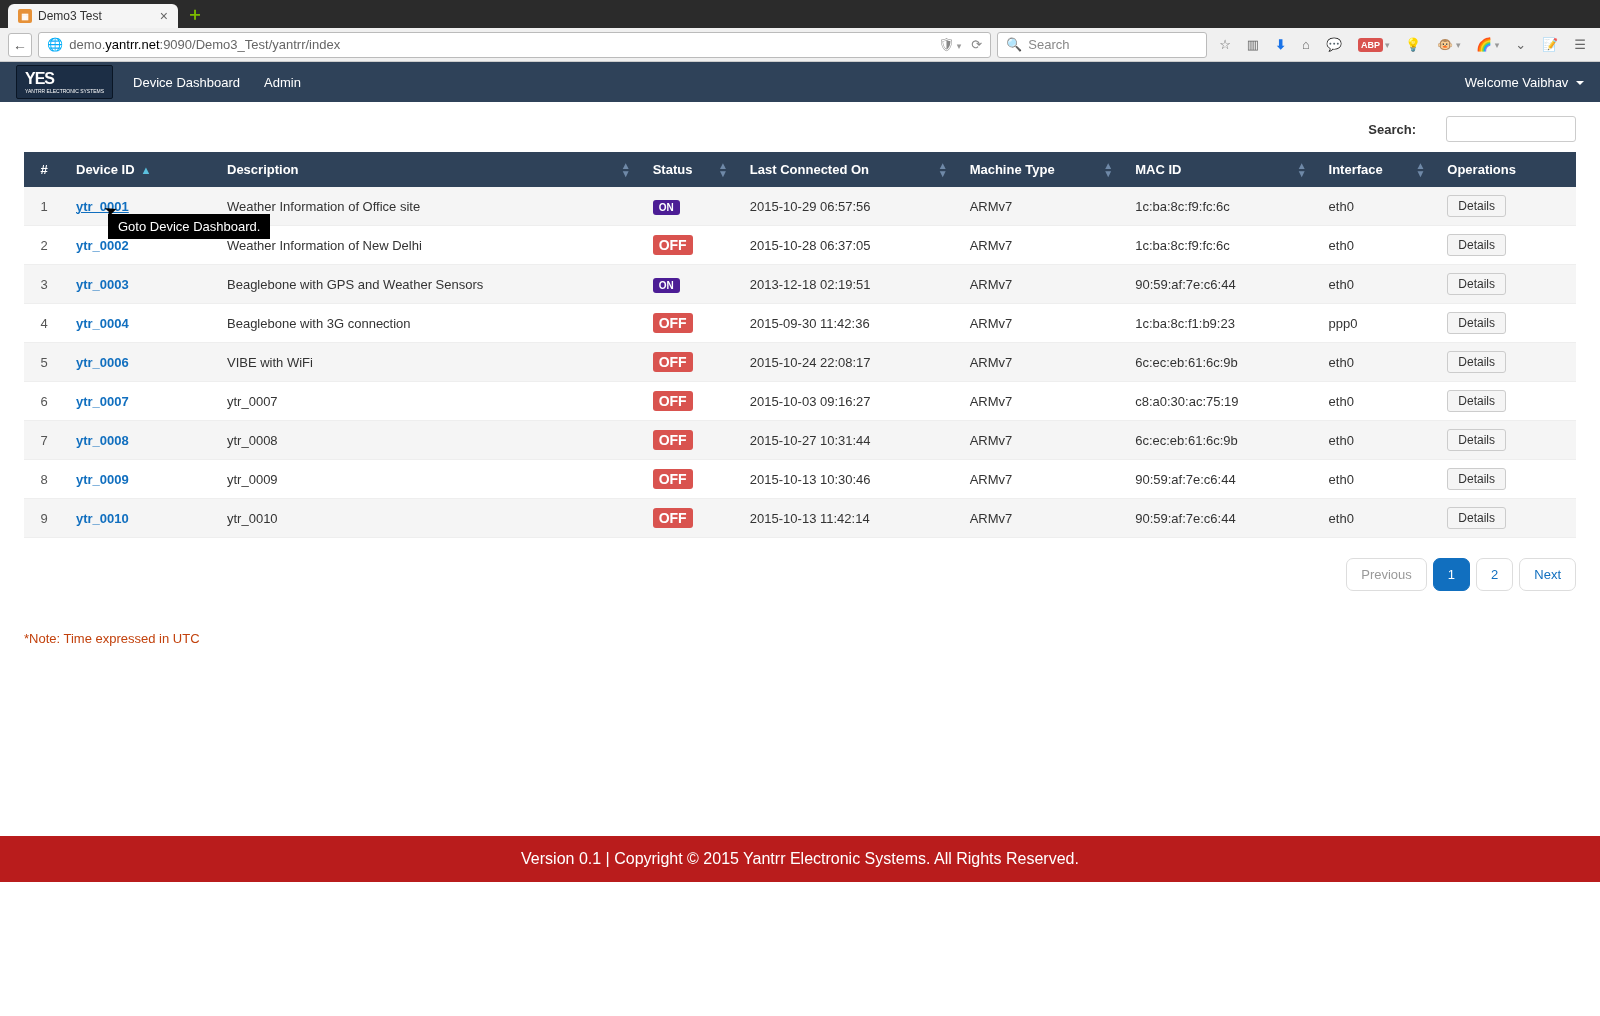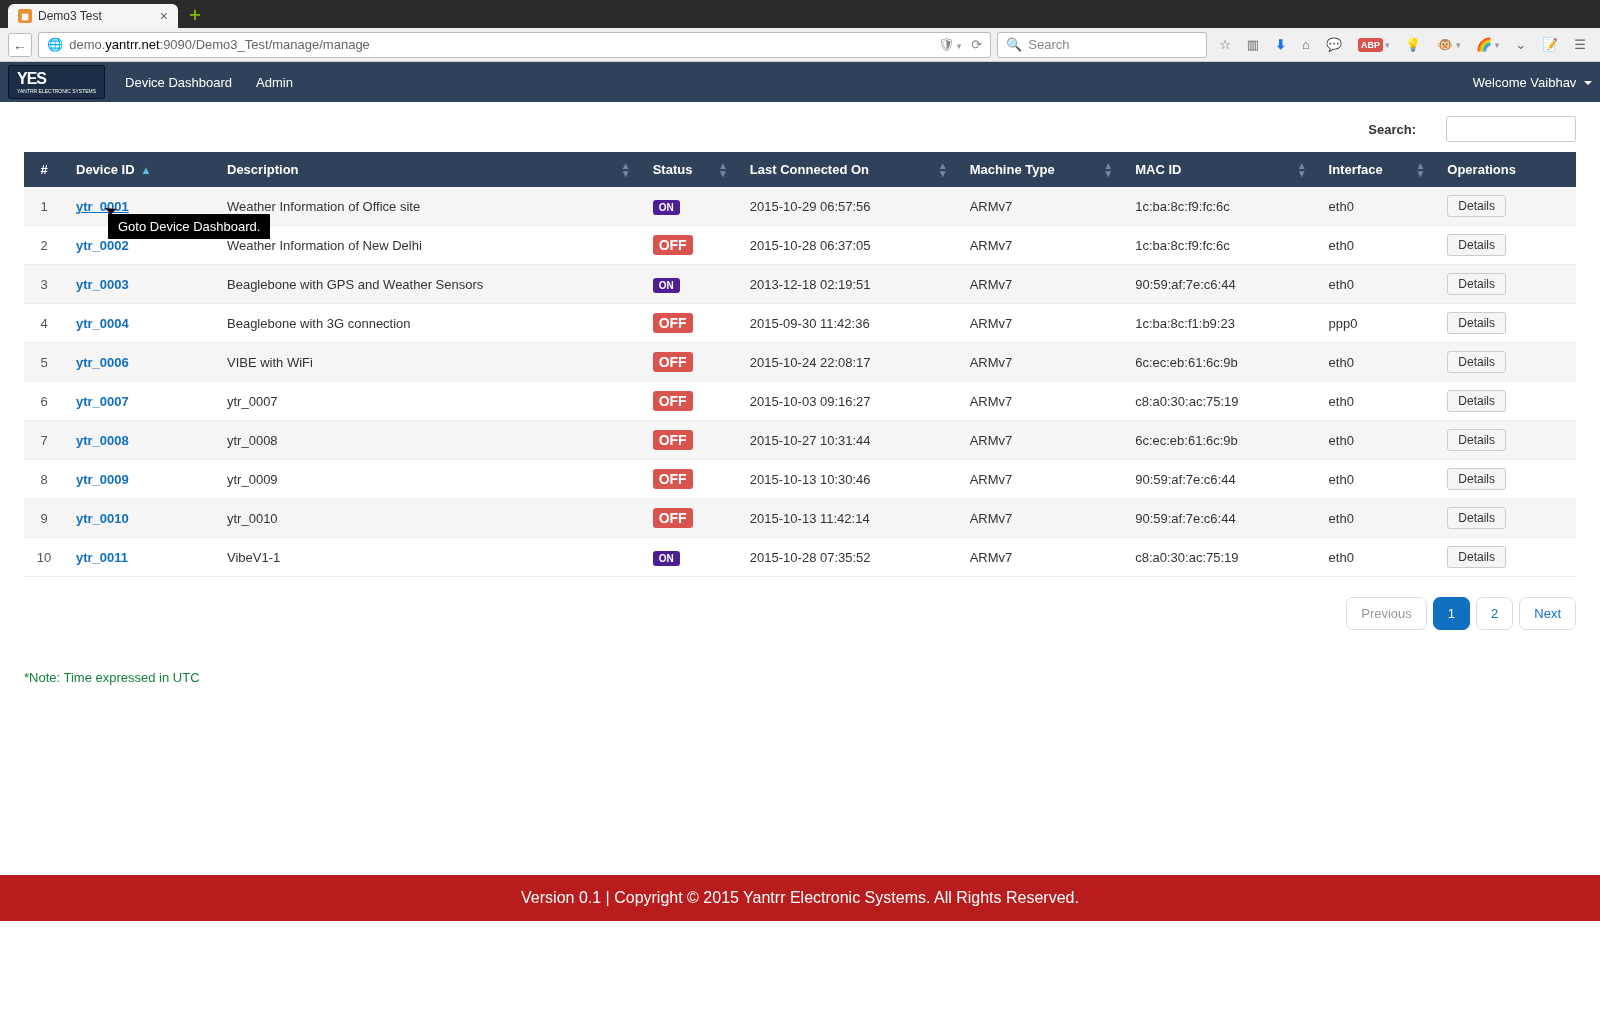--- a/index.html
+++ b/index.html
@@ -20,21 +20,21 @@
   .addr-icons { margin-left: auto; display: flex; align-items: center; gap: 10px; color:#888;}
   .search-box { width: 210px; height: 26px; border: 1px solid #bbb; border-radius: 3px; background: #fff; display: flex; align-items: center; padding: 0 8px; color: #888; font-size: 13px; }
   .search-box .mag { margin-right: 6px; }
   .toolbar-icons { display: flex; align-items: center; gap: 16px; padding: 0 6px; color: #666; }
   .toolbar-icons span { cursor: pointer; display:flex; align-items:center;}
   .abp { background:#d9534f; color:#fff; border-radius:3px; font-size:9px; font-weight:bold; padding:2px 3px;}
   .down-arrow-blue { color:#1a73e8; font-weight:bold;}
   .dd-caret { font-size:9px; color:#999; margin-left:2px;}
 
   
-  .app-nav { background: #2f4259; color: #fff; height: 40px; display: flex; align-items: center; padding: 0 8px; }
+  .app-nav { background: #2f4259; color: #fff; height: 40px; display: flex; align-items: center; padding: 0 16px; }
   .logo { background:#1c2e45; border:1px solid #0a1625; color:#fff; font-weight:bold; padding:4px 8px; font-size:16px; border-radius:2px; letter-spacing:-1px;}
   .logo-sub { font-size:5px; letter-spacing:0; display:block; text-align:center; font-weight:normal;}
   .nav-links { display: flex; gap: 24px; margin-left: 20px; font-size: 13px; }
   .nav-links a { color: #fff; text-decoration: none; cursor: pointer; }
   .nav-right { margin-left: auto; font-size: 13px; cursor:pointer;}
   .caret-down::after { content: " "; display:inline-block; border-top:4px solid #fff; border-left:4px solid transparent; border-right:4px solid transparent; margin-left:4px; vertical-align:middle;}
 
   
   .content-wrap { padding: 0 24px; }
   .search-row { display: flex; justify-content: flex-end; align-items: center; padding: 14px 0 10px; gap: 24px; }
@@ -60,21 +60,21 @@
   .btn-details { background:#f5f5f5; border:1px solid #ccc; border-radius:3px; padding:3px 10px; font-size:12px; color:#333; cursor:pointer;text-align:right;}
   .tooltip { position:absolute; background:#000; color:#fff; font-size:13px; padding:5px 10px; z-index:10; white-space:nowrap;}
   .cursor-arrow { position:absolute; font-size:16px; color:#000; z-index:11; transform:rotate(-20deg);}
 
   
   .pagination { display:flex; justify-content:flex-end; gap:6px; padding: 20px 0 40px;}
   .pagination a { border:1px solid #ddd; border-radius:7px; padding:8px 14px; color:#116fbf; text-decoration:none; font-size:13px; cursor:pointer;}
   .pagination a.disabled { color:#999; cursor:default;}
   .pagination a.active { background:#116fbf; color:#fff; border-color:#116fbf;}
 
-  .note { font-size:13px; color:#15803d; padding-bottom:40px;}
+  .note { font-size:13px; color:#c2410c; padding-bottom:40px;}
 
   
   .spacer { height: 150px;}
   .footer { background:#b91c1c; color:#fff; font-size:16px; text-align:center; padding:14px 0;}
 
   .rel { position:relative; }
 </style>
 </head>
 <body>
 
@@ -86,21 +86,21 @@
       <span class="close">×</span>
     </div>
     <span class="new-tab">＋</span>
   </div>
   <div class="addr-row">
     <div class="nav-btn">←</div>
     <div class="addr-bar">
       <span class="globe">🌐</span>
       <span>demo.</span>
         <span class="url-domain">yantrr.net</span>
-        <span>:9090/Demo3_Test/manage/manage</span>
+        <span>:9090/Demo3_Test/yantrr/index</span>
       <span class="addr-icons">
         <span>🛡<span class="dd-caret">▾</span></span>
         <span>⟳</span>
       </span>
     </div>
     <div class="search-box">
       <span class="mag">🔍</span>
       <span>Search</span>
     </div>
     <div class="toolbar-icons">
@@ -270,31 +270,20 @@
             <td class="num">9</td>
             <td><a class="devlink">ytr_0010</a></td>
             <td>ytr_0010</td>
             <td><span class="badge-off">OFF</span></td>
             <td>2015-10-13 11:42:14</td>
             <td>ARMv7</td>
             <td>90:59:af:7e:c6:44</td>
             <td>eth0</td>
             <td><button class="btn-details">Details</button></td>
           </tr>
-          <tr>
-            <td class="num">10</td>
-            <td><a class="devlink">ytr_0011</a></td>
-            <td>VibeV1-1</td>
-            <td><span class="badge-on">ON</span></td>
-            <td>2015-10-28 07:35:52</td>
-            <td>ARMv7</td>
-            <td>c8:a0:30:ac:75:19</td>
-            <td>eth0</td>
-            <td><button class="btn-details">Details</button></td>
-          </tr>
         </tbody>
   </table>
 
   <span class="cursor-arrow" style="left:80px; top:49px;">➤</span>
   <div class="tooltip" style="left:84px; top:62px;">Goto Device Dashboard.</div>
   </div>
 
   <div class="pagination">
     <a class="disabled">Previous</a>
     <a class="active">1</a>

